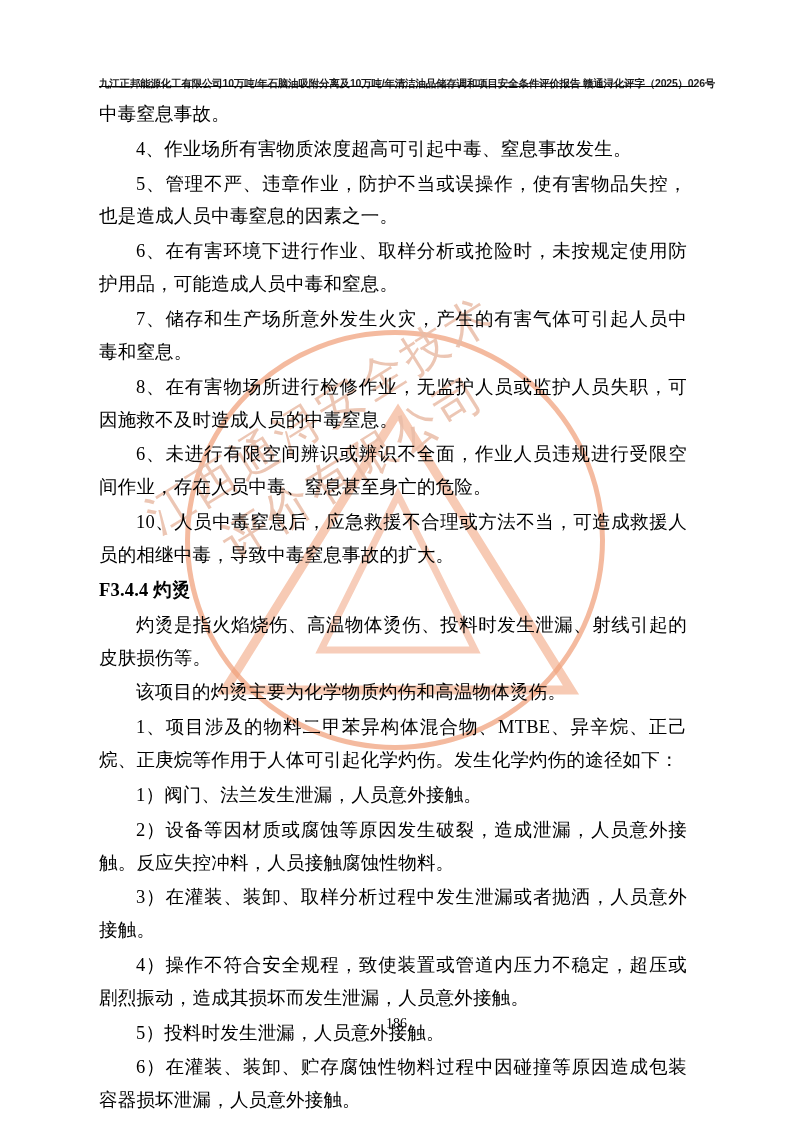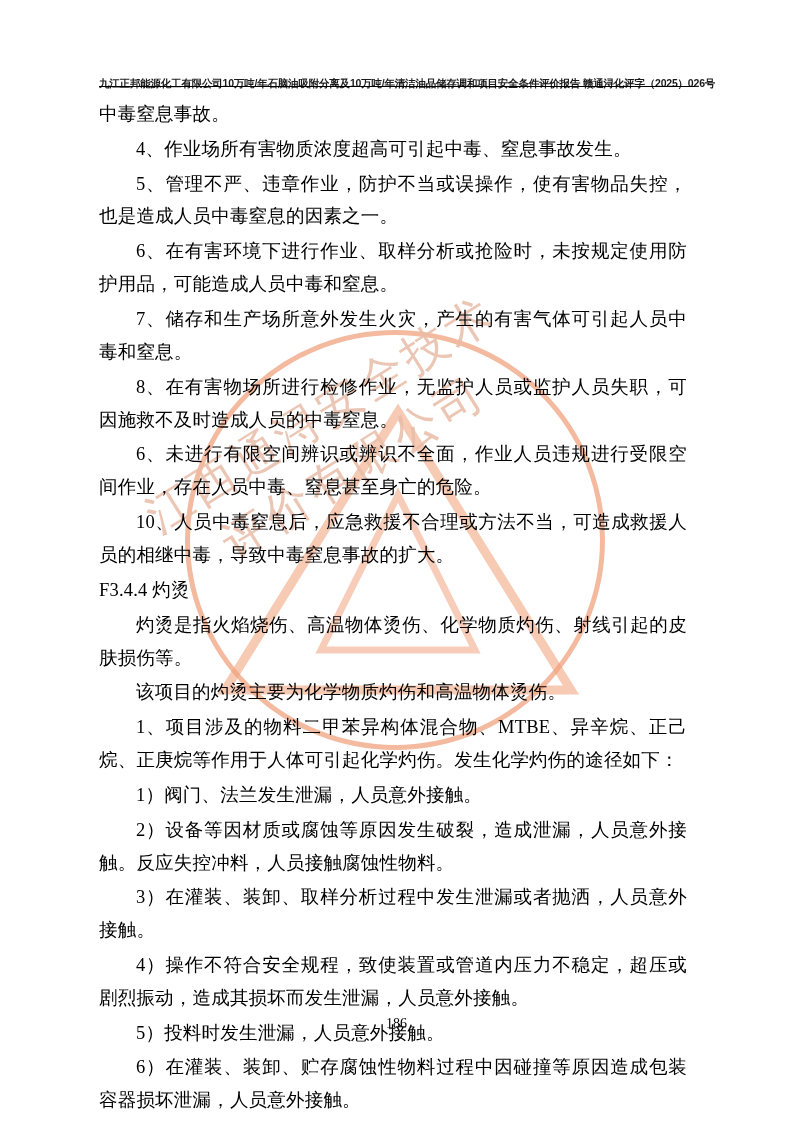--- a/index.html
+++ b/index.html
@@ -103,21 +103,21 @@
     font-size: 18.5px;
     line-height: 1.78;
     text-align: justify;
     text-justify: inter-ideograph;
     letter-spacing: 0.2px;
   }
   .content p.indent {
     text-indent: 2em;
   }
   .content p.heading {
-    font-weight: normal;
+    font-weight: bold;
     text-indent: 0;
     margin-top: 2px;
     margin-bottom: 2px;
   }
   
   .footer {
     position: absolute;
     left: 0;
     top: 1016px;
     width: 793px;
@@ -152,21 +152,21 @@
   <div class="content">
     <p class="plain">中毒窒息事故。</p>
     <p class="indent">4、作业场所有害物质浓度超高可引起中毒、窒息事故发生。</p>
     <p class="indent">5、管理不严、违章作业，防护不当或误操作，使有害物品失控，也是造成人员中毒窒息的因素之一。</p>
     <p class="indent">6、在有害环境下进行作业、取样分析或抢险时，未按规定使用防护用品，可能造成人员中毒和窒息。</p>
     <p class="indent">7、储存和生产场所意外发生火灾，产生的有害气体可引起人员中毒和窒息。</p>
     <p class="indent">8、在有害物场所进行检修作业，无监护人员或监护人员失职，可因施救不及时造成人员的中毒窒息。</p>
     <p class="indent">6、未进行有限空间辨识或辨识不全面，作业人员违规进行受限空间作业，存在人员中毒、窒息甚至身亡的危险。</p>
     <p class="indent">10、人员中毒窒息后，应急救援不合理或方法不当，可造成救援人员的相继中毒，导致中毒窒息事故的扩大。</p>
     <p class="heading">F3.4.4 灼烫</p>
-    <p class="indent">灼烫是指火焰烧伤、高温物体烫伤、化学物质灼伤、射线引起的皮肤损伤等。</p>
+    <p class="indent">灼烫是指火焰烧伤、高温物体烫伤、投料时发生泄漏、射线引起的皮肤损伤等。</p>
     <p class="indent">该项目的灼烫主要为化学物质灼伤和高温物体烫伤。</p>
     <p class="indent">1、项目涉及的物料二甲苯异构体混合物、MTBE、异辛烷、正己烷、正庚烷等作用于人体可引起化学灼伤。发生化学灼伤的途径如下：</p>
     <p class="indent">1）阀门、法兰发生泄漏，人员意外接触。</p>
     <p class="indent">2）设备等因材质或腐蚀等原因发生破裂，造成泄漏，人员意外接触。反应失控冲料，人员接触腐蚀性物料。</p>
     <p class="indent">3）在灌装、装卸、取样分析过程中发生泄漏或者抛洒，人员意外接触。</p>
     <p class="indent">4）操作不符合安全规程，致使装置或管道内压力不稳定，超压或剧烈振动，造成其损坏而发生泄漏，人员意外接触。</p>
     <p class="indent">5）投料时发生泄漏，人员意外接触。</p>
     <p class="indent">6）在灌装、装卸、贮存腐蚀性物料过程中因碰撞等原因造成包装容器损坏泄漏，人员意外接触。</p>
   </div>
 

